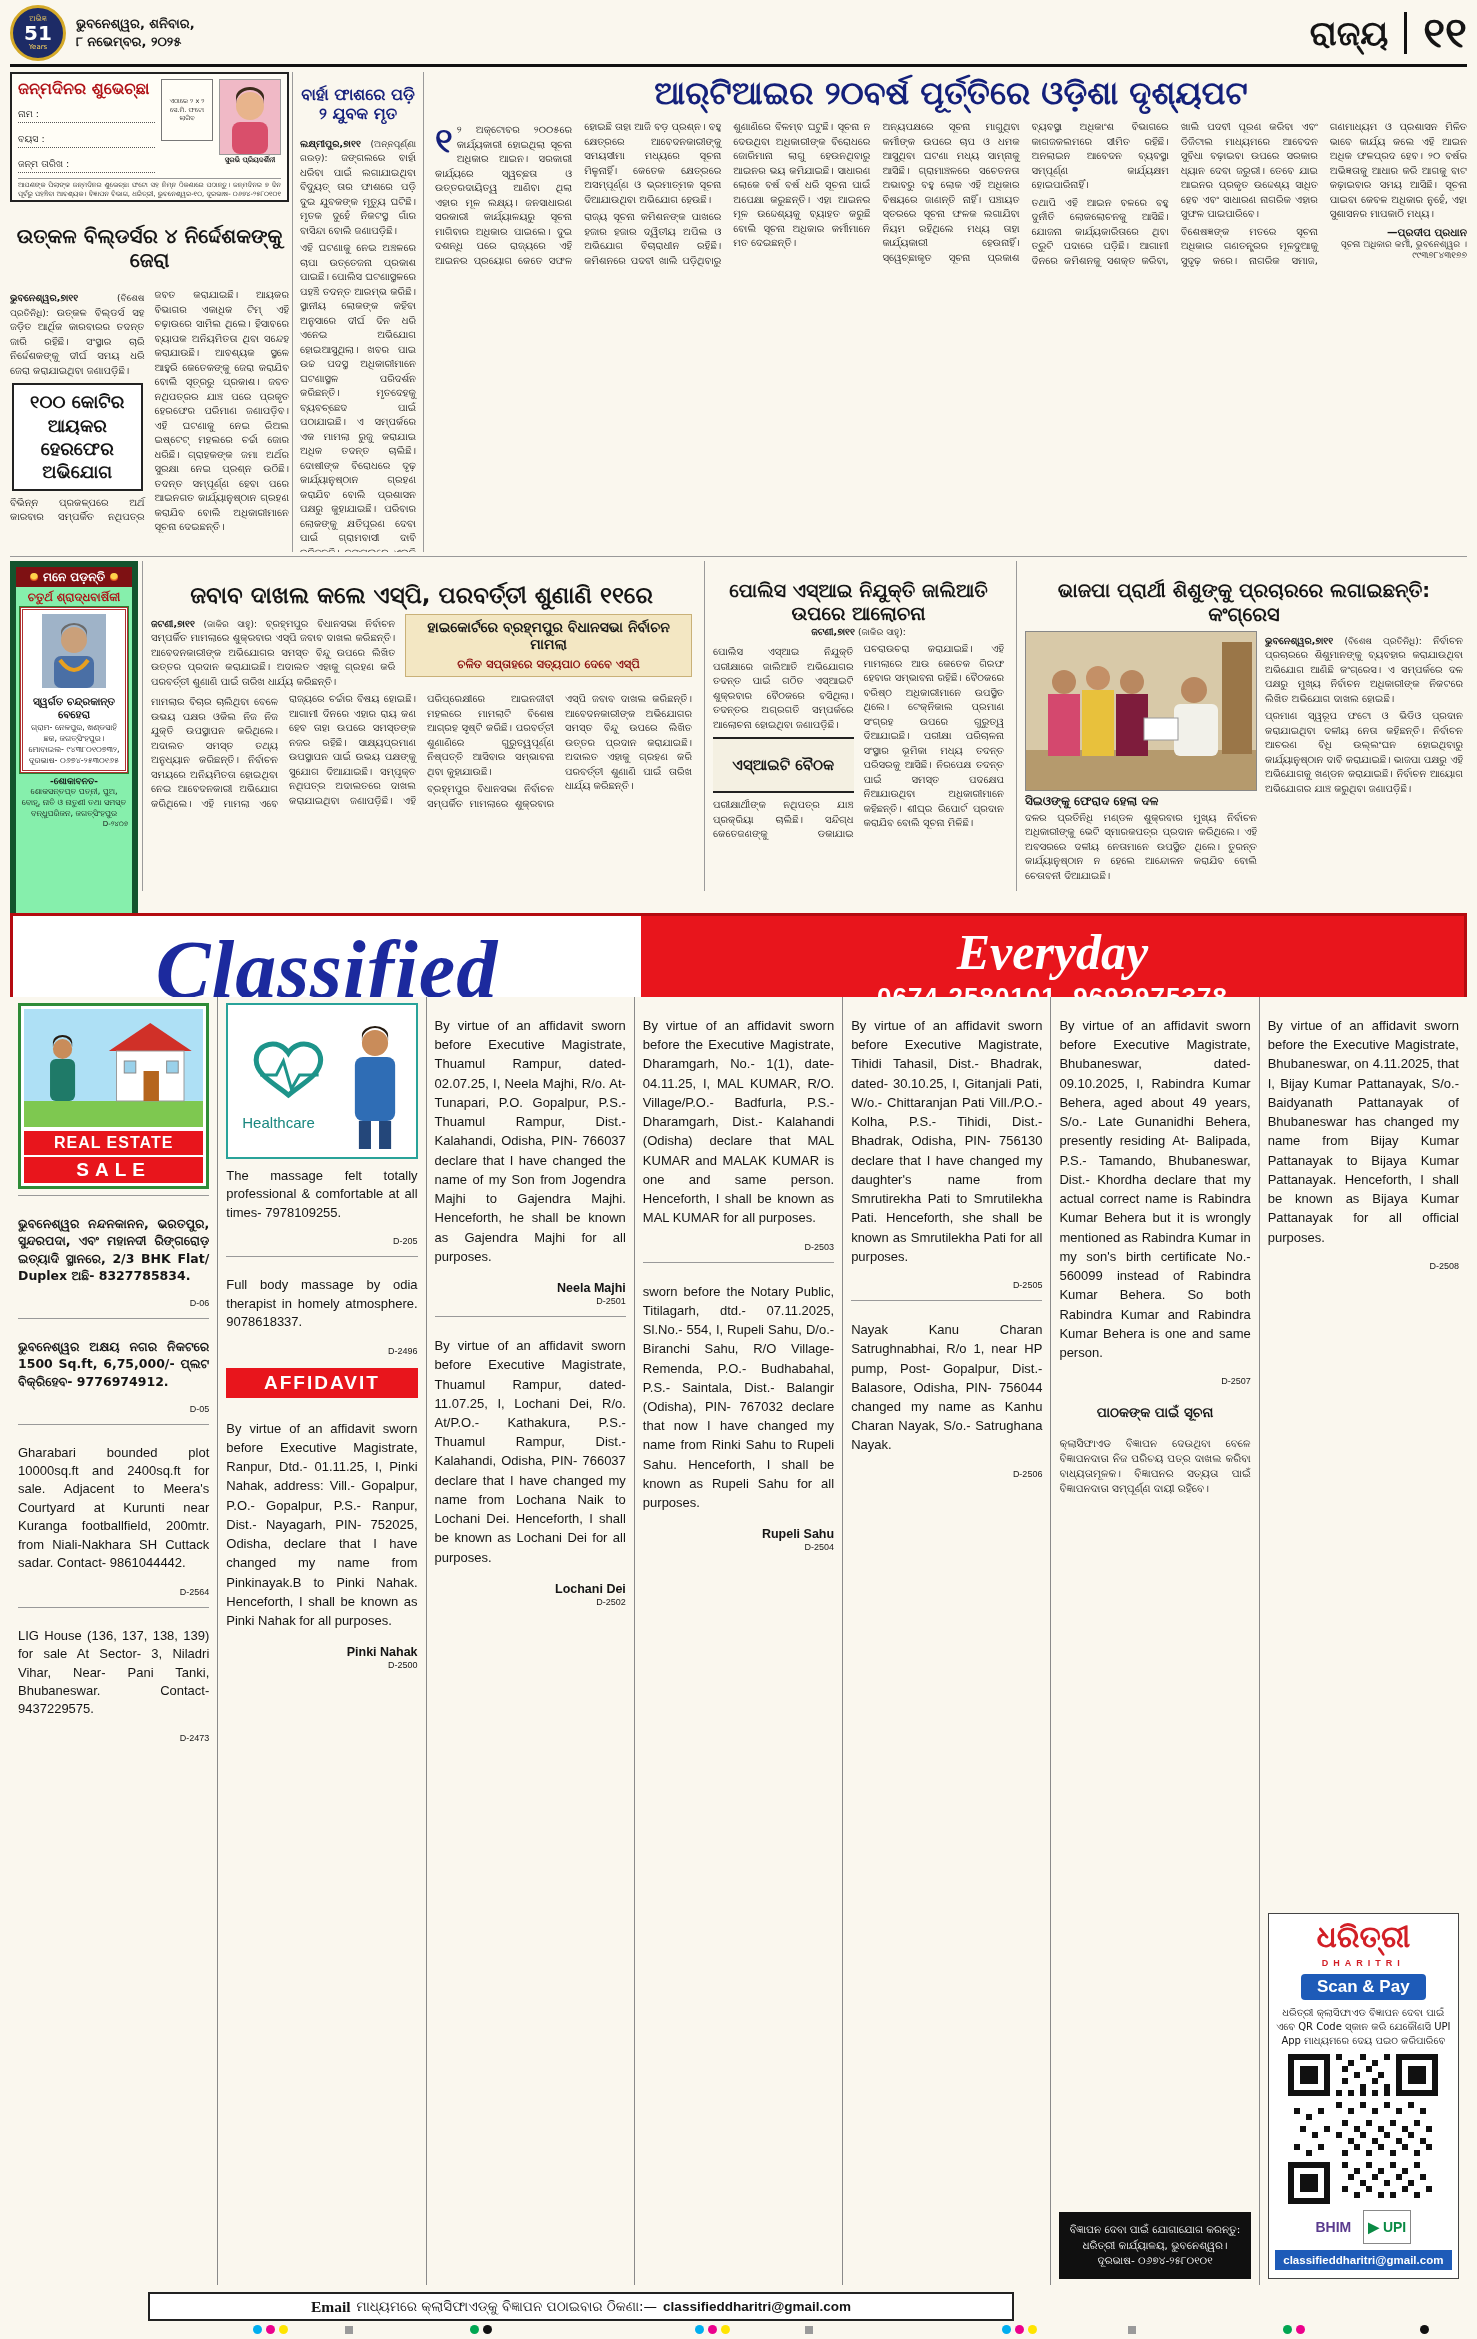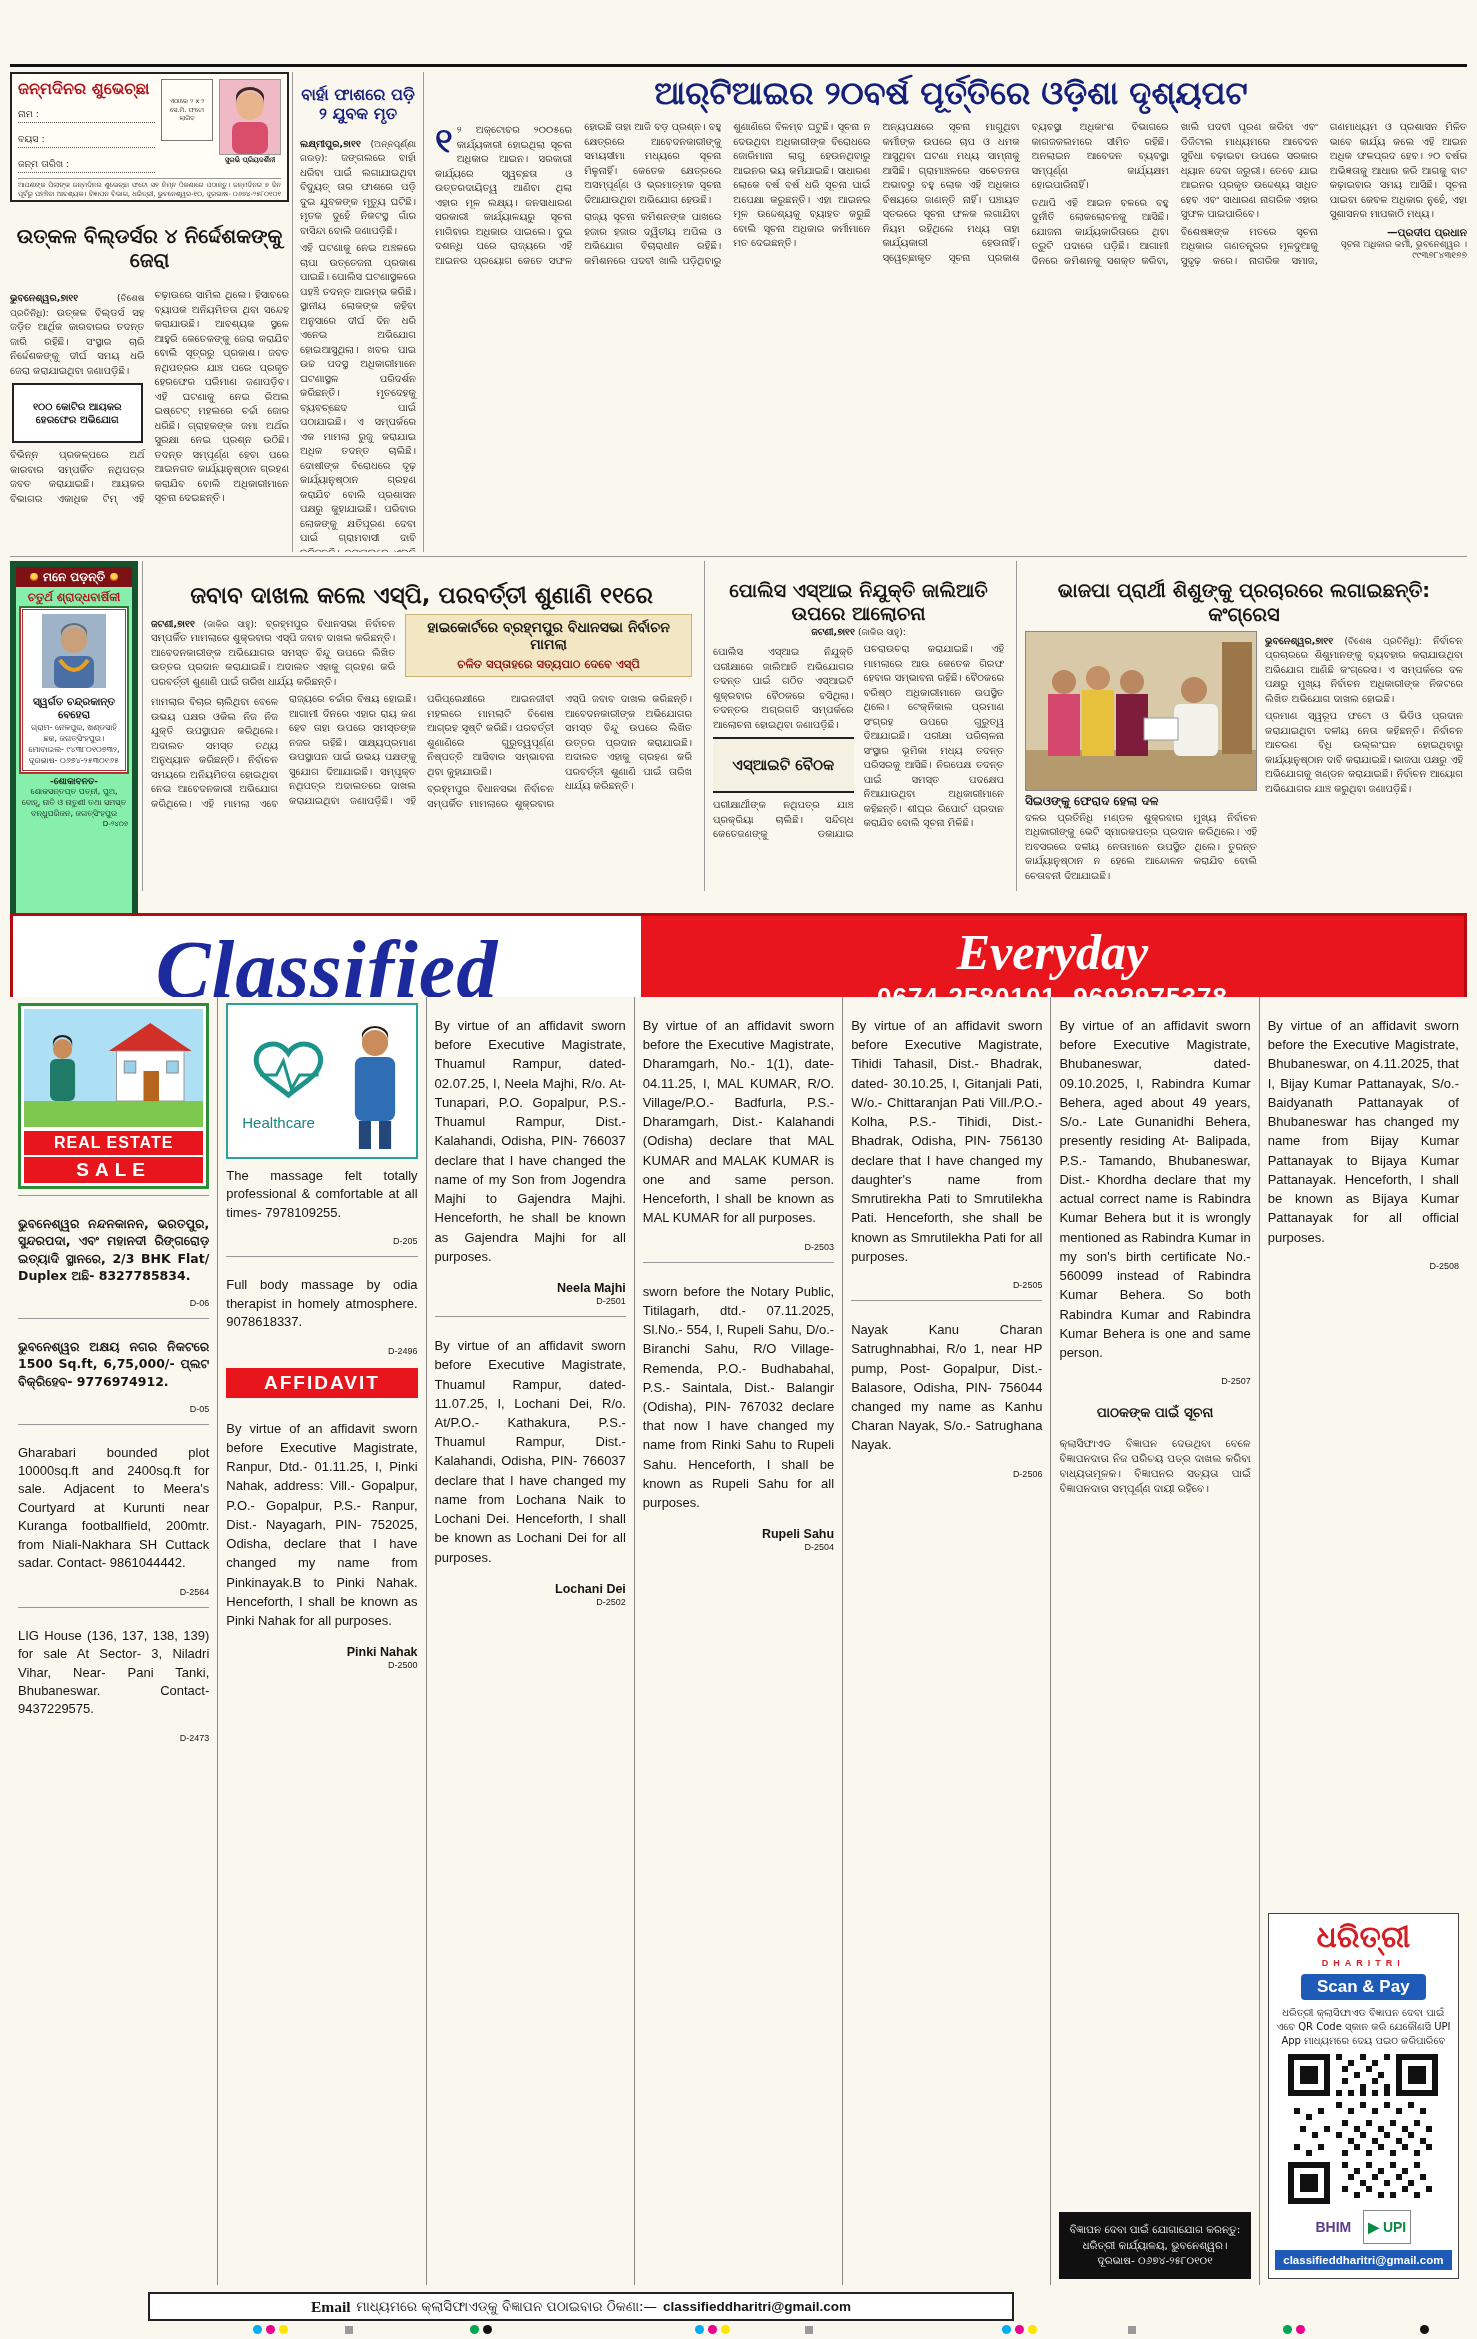--- a/index.html
+++ b/index.html
@@ -42,21 +42,21 @@
   .photo-note{width:52px;height:62px;border:1px solid #777;font-size:6.5px;text-align:center;
       display:flex;align-items:center;padding:2px;box-sizing:border-box;line-height:1.3;flex:none;}
   .bday-photo{width:62px;flex:none;text-align:center;}
   .bday-photo svg{display:block;border:1px solid #999;}
   .bday-cap{font-size:7px;font-weight:bold;line-height:1.2;margin-top:1px;}
   .bday-note{font-size:6.8px;line-height:1.3;border-top:1px solid #999;margin-top:5px;padding-top:2px;text-align:justify;}
 
   
   .utkal{left:10px;top:207px;width:279px;height:345px;overflow:hidden;}
   .utkal .hl{font-size:20px;}
-  .inset100{border:2px solid #222;background:#fff;padding:15px 4px;font-weight:bold;font-size:10px;
+  .inset100{border:2px solid #222;background:#fff;padding:5px 4px;font-weight:bold;font-size:18px;
       text-align:center;margin:5px 2px;break-inside:avoid;line-height:1.3;}
 
   
   .boar{left:292px;top:72px;width:132px;height:480px;padding:0 7px;overflow:hidden;}
   .boar .hl{font-size:16px;color:#16207c;}
 
   
   .rti{left:427px;top:72px;width:1040px;height:480px;padding-left:8px;overflow:hidden;}
   .rti .hl{font-size:32px;color:#14207a;margin:2px 0 8px;}
   .byline{text-align:right;font-weight:bold;font-size:10.5px;margin-top:4px;}
@@ -156,20 +156,35 @@
   .emailbar .em{font-weight:bold;font-family:"Liberation Sans",sans-serif;}
 
   .dot{position:absolute;width:9px;height:9px;border-radius:50%;}
   .sqm{position:absolute;width:8px;height:8px;background:#9a9a9a;}
 </style>
 </head>
 <body>
 
 <div class="page">
 
+  <header class="abs masthead">
+    <div class="logo-badge">
+      <div class="logo-top">ଅଭିଜ୍ଞ</div>
+      <div class="logo-years">51</div>
+      <div class="logo-bottom">Years</div>
+    </div>
+    <div class="datebox">
+      <div>ଭୁବନେଶ୍ୱର, ଶନିବାର,</div>
+      <div>୮ ନଭେମ୍ବର, ୨୦୨୫</div>
+    </div>
+    <div class="mast-right">
+      <div class="section-name">ରାଜ୍ୟ</div>
+      <div class="page-no">୧୧</div>
+    </div>
+  </header>
   <div class="abs mast-rule"></div>
 
   <section class="abs bday">
     <div class="bday-row">
       <div class="bday-left">
         <div class="bday-title">ଜନ୍ମଦିନର ଶୁଭେଚ୍ଛା</div>
         <div class="bday-field">ନାମ :</div>
         <div class="bday-field">ବୟସ :</div>
         <div class="bday-field">ଜନ୍ମ ତାରିଖ :</div>
       </div>

